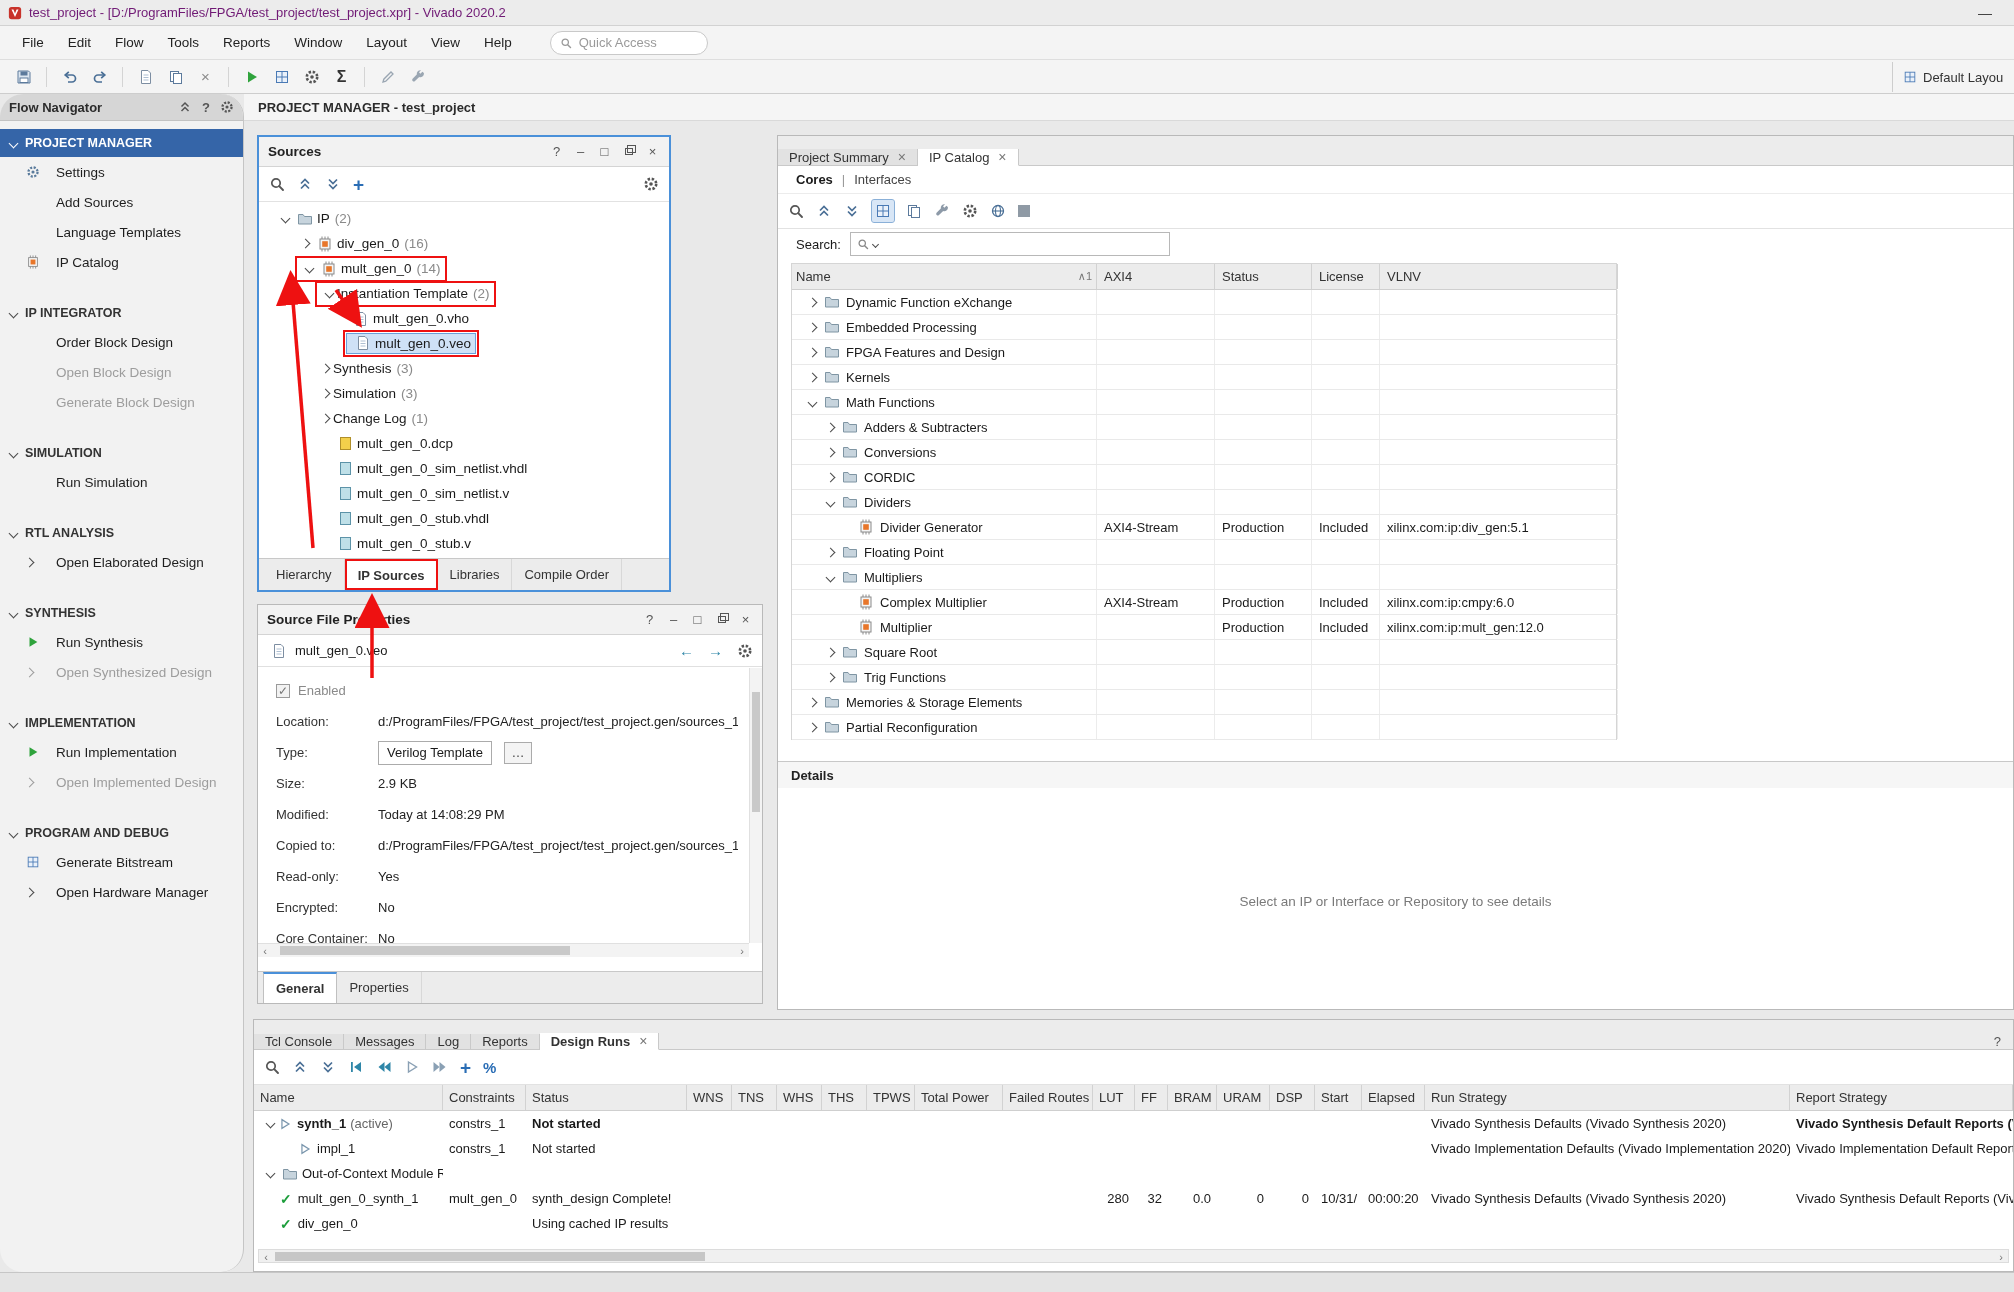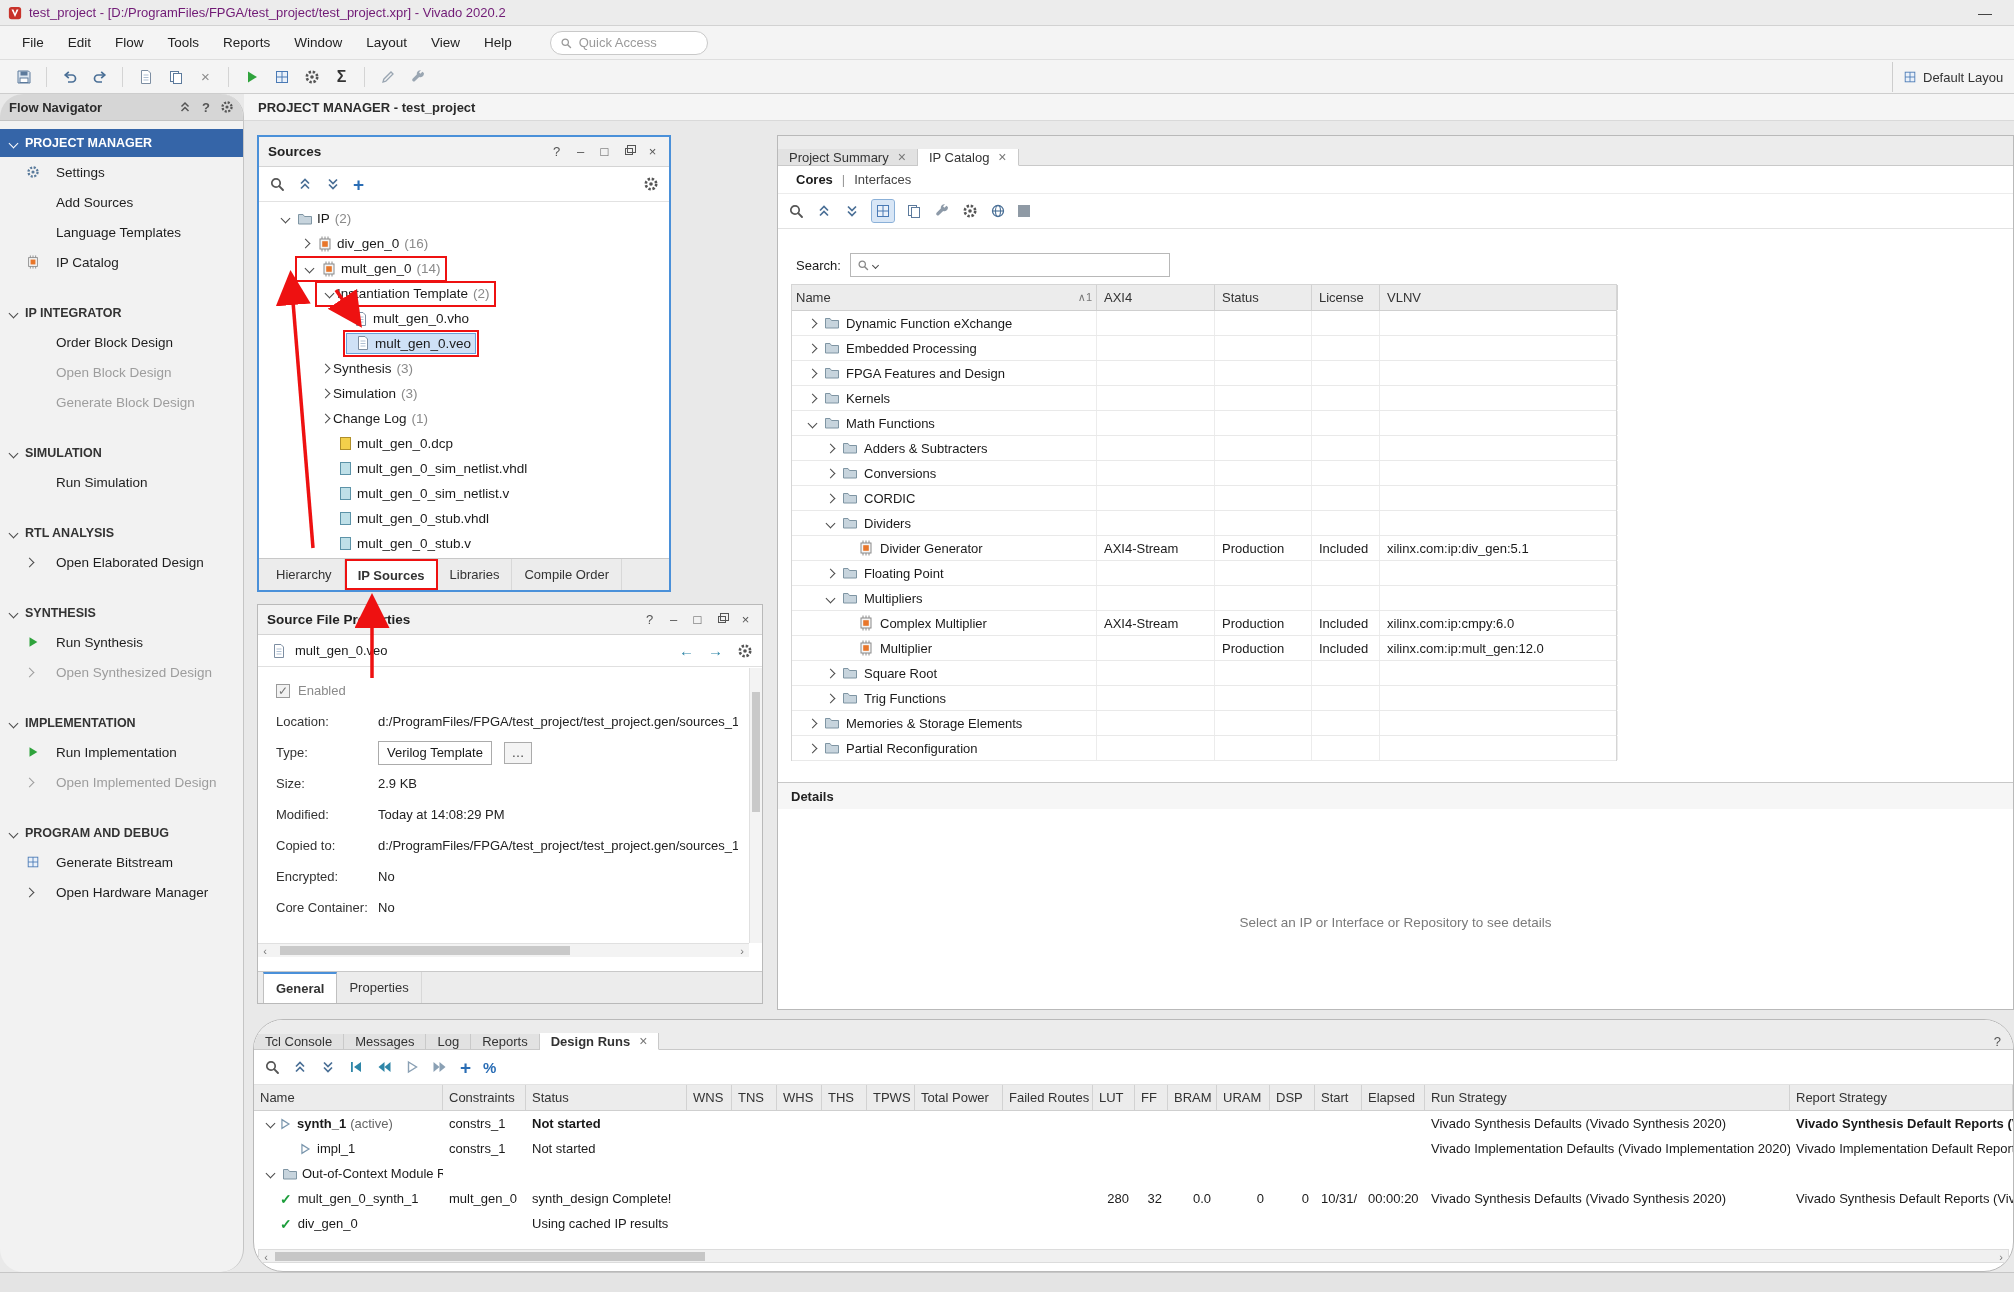--- a/index.html
+++ b/index.html
@@ -95,21 +95,21 @@
   .hscroll { position:absolute; left:0; right:13px; bottom:46px; height:14px; background:#f3f3f3; border-top:1px solid #e0e0e0; }
   .hthumb { position:absolute; top:2px; height:9px; left:22px; width:290px; background:#c9c9c9; }
   .sarrow { position:absolute; top:0; width:14px; height:14px; display:flex; align-items:center; justify-content:center; color:#777; font-size:11px; }
 
   
   .ttabs { height:30px; background:#ececec; border-bottom:1px solid #c9c9c9; display:flex; align-items:flex-end; }
   .ttab { display:flex; align-items:center; gap:9px; padding:0 11px; background:#e2e2e2; border-right:1px solid #c9c9c9; color:#333; }
   .ttab.active { background:#fff; margin-bottom:-1px; border-bottom:1px solid #fff; }
   .tx { color:#777; font-size:14px; }
   .coresrow { height:28px; display:flex; align-items:center; gap:9px; padding-left:18px; border-bottom:1px solid #ececec; }
-  .searchrow { height:30px; display:flex; align-items:center; gap:9px; padding-left:18px;margin-top:21px; }
+  .searchrow { height:30px; display:flex; align-items:center; gap:9px; padding-left:18px; }
   .searchbox { width:320px; height:24px; border:1px solid #b8b8b8; background:#fff; display:flex; align-items:center; gap:4px; padding:0 6px; color:#888; }
   .ctable { margin-left:13px; width:826px; border:1px solid #d5d5d5; border-bottom:none; margin-top:4px; }
   .crow { display:grid; grid-template-columns:305px 118px 97px 68px 238px; height:25px; border-bottom:1px solid #e9e9e9; }
   .crow.head { background:#ececec; height:26px; border-bottom:1px solid #cfcfcf; }
   .cc { display:flex; align-items:center; padding:0 7px; overflow:hidden; white-space:nowrap; border-right:1px solid #ececec; }
   .crow.head .cc { border-right:1px solid #d2d2d2; color:#333; }
   .cc.name { padding:0 4px; }
   .sorti { margin-left:auto; color:#777; font-size:11px; }
   .lbl { margin-left:2px; }
   .details-h { border-top:1px solid #c8c8c8; background:#f6f6f6; height:27px; display:flex; align-items:center; padding-left:13px; font-weight:bold; color:#222; margin-top:21px; }
@@ -679,20 +679,24 @@
       </div>
       <div class="prow">
         <span class="plabel">Modified:</span>
         <span class="pval">Today at 14:08:29 PM</span>
       </div>
       <div class="prow">
         <span class="plabel">Copied to:</span>
         <span class="pval">d:/ProgramFiles/FPGA/test_project/test_project.gen/sources_1/ip/mult</span>
       </div>
       <div class="prow">
+        <span class="plabel">Read-only:</span>
+        <span class="pval">Yes</span>
+      </div>
+      <div class="prow">
         <span class="plabel">Encrypted:</span>
         <span class="pval">No</span>
       </div>
       <div class="prow">
         <span class="plabel">Core Container:</span>
         <span class="pval">No</span>
       </div>
     </div>
     <div class="vscroll">
         <span class="vthumb"></span>
@@ -1080,21 +1084,21 @@
       </div>
     </div>
     <div class="details-h">
       <span>Details</span>
     </div>
     <div class="details-b">
       <span>Select an IP or Interface or Repository to see details</span>
     </div>
   </div>
 
-  <div class="panel" style="left:253px; top:1019px; width:1761px; height:253px;border-radius:30px;">
+  <div class="panel" style="left:253px; top:1019px; width:1761px; height:253px;">
     <div class="ttabs">
       <span class="ttab">
           <span>Tcl Console</span>
         </span>
       <span class="ttab">
           <span>Messages</span>
         </span>
       <span class="ttab">
           <span>Log</span>
         </span>

